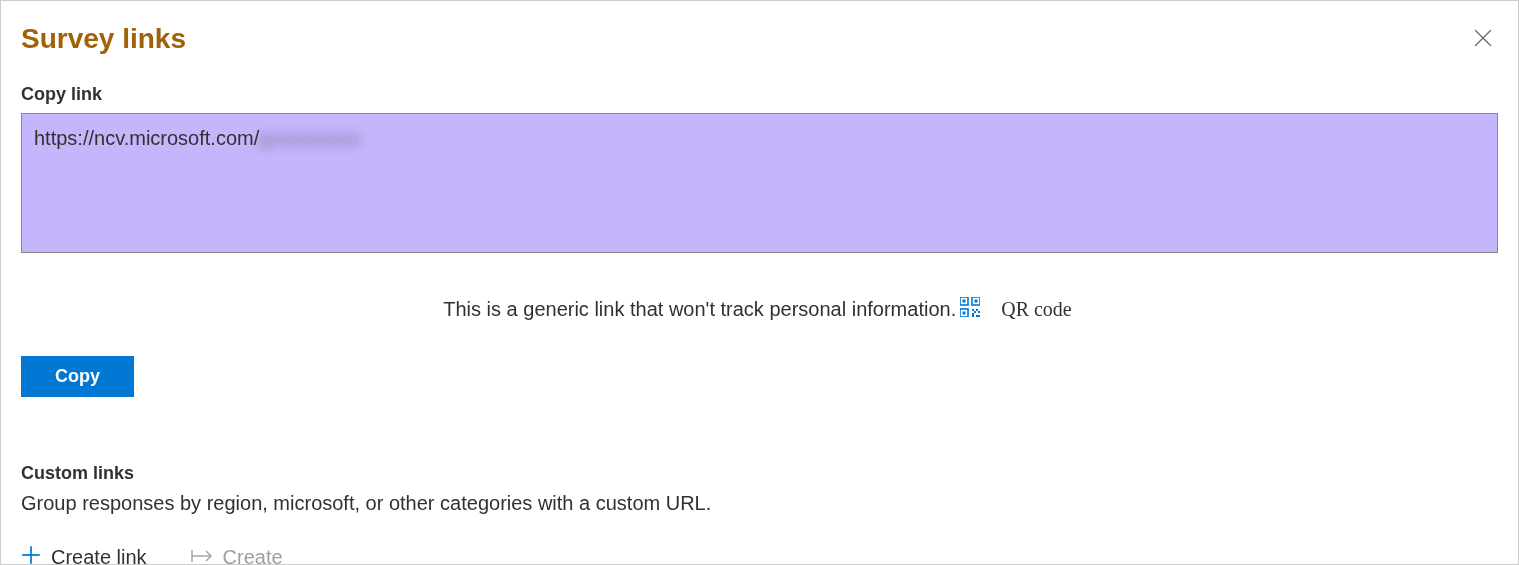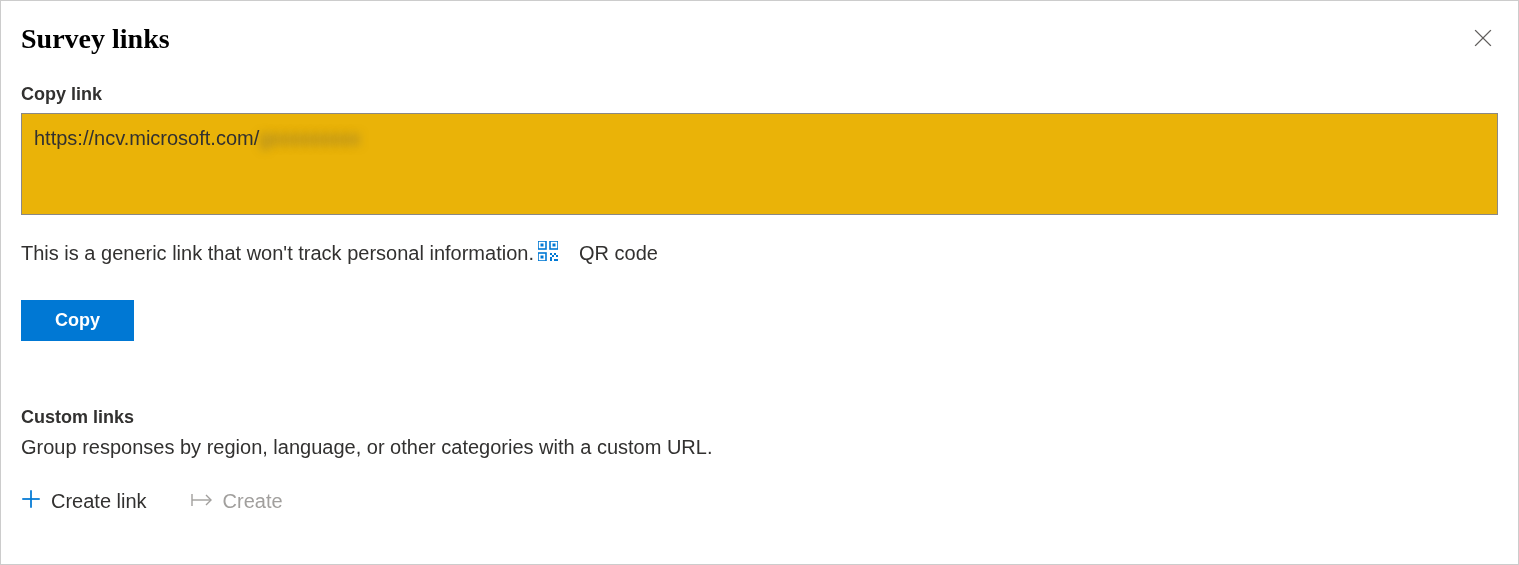--- a/index.html
+++ b/index.html
@@ -20,22 +20,21 @@
       position: relative;
     }
     .panel-header {
       display: flex;
       justify-content: space-between;
       align-items: flex-start;
     }
     .panel-title {
       font-size: 28px;
       font-weight: 600;
-      color: #000000;
-      font-family: Liberation Serif, serif;
+      color: #a16207;
     }
     .close-btn {
       background: none;
       border: none;
       cursor: pointer;
       padding: 6px;
       color: #605e5c;
     }
     .close-btn svg {
       width: 18px;
@@ -43,58 +42,59 @@
     }
     .section-label {
       font-size: 18px;
       font-weight: 600;
       color: #323130;
       margin-top: 28px;
       margin-bottom: 8px;
     }
     .link-textarea {
       width: 100%;
-      height: 102px;
+      height: 140px;
       border: 1px solid #8a8886;
-      background: #eab308;
+      background: #c4b5fd;
       padding: 10px 12px;
       font-size: 20px;
       font-family: inherit;
       color: #323130;
       resize: none;
       line-height: 1.4;
     }
     .link-textarea .base {
       color: #323130;
     }
     .link-textarea .blur {
       color: transparent;
       text-shadow: 0 0 10px rgba(80,80,80,0.6);
       user-select: none;
     }
     .link-row {
       display: flex;
-      justify-content: flex-start;
-      align-items: center;
-      margin-top: 22px;
+      justify-content: center;
+      align-items: center;
+      margin-top: 40px;
     }
     .helper-text {
       font-size: 20px;
       color: #323130;
     }
     .qr-btn {
       background: none;
       border: none;
       cursor: pointer;
       display: flex;
       align-items: center;
       gap: 21px;
       font-size: 20px;
       color: #323130;
       padding: 4px;
+      font-family: Liberation Serif, serif;
     }
     .qr-btn svg {
       width: 20px;
       height: 20px;
       color: #0078d4;
     }
     .copy-btn {
       margin-top: 30px;
       background: #0078d4;
       border: none;
@@ -195,21 +195,21 @@
         </svg>
       </span>
       <span>QR code</span>
     </button>
   </div>
 
   <button class="copy-btn">Copy</button>
 
   <div class="custom-section">
     <div class="custom-title">Custom links</div>
-    <div class="custom-desc">Group responses by region, language, or other categories with a custom URL.</div>
+    <div class="custom-desc">Group responses by region, microsoft, or other categories with a custom URL.</div>
 
     <div class="action-row">
       <button class="action-btn create-btn">
         <span>
           <svg viewBox="0 0 16 16" fill="none" stroke="currentColor" stroke-width="1.4">
             <line x1="8" y1="1" x2="8" y2="15"></line>
             <line x1="1" y1="8" x2="15" y2="8"></line>
           </svg>
         </span>
         <span>Create link</span>

